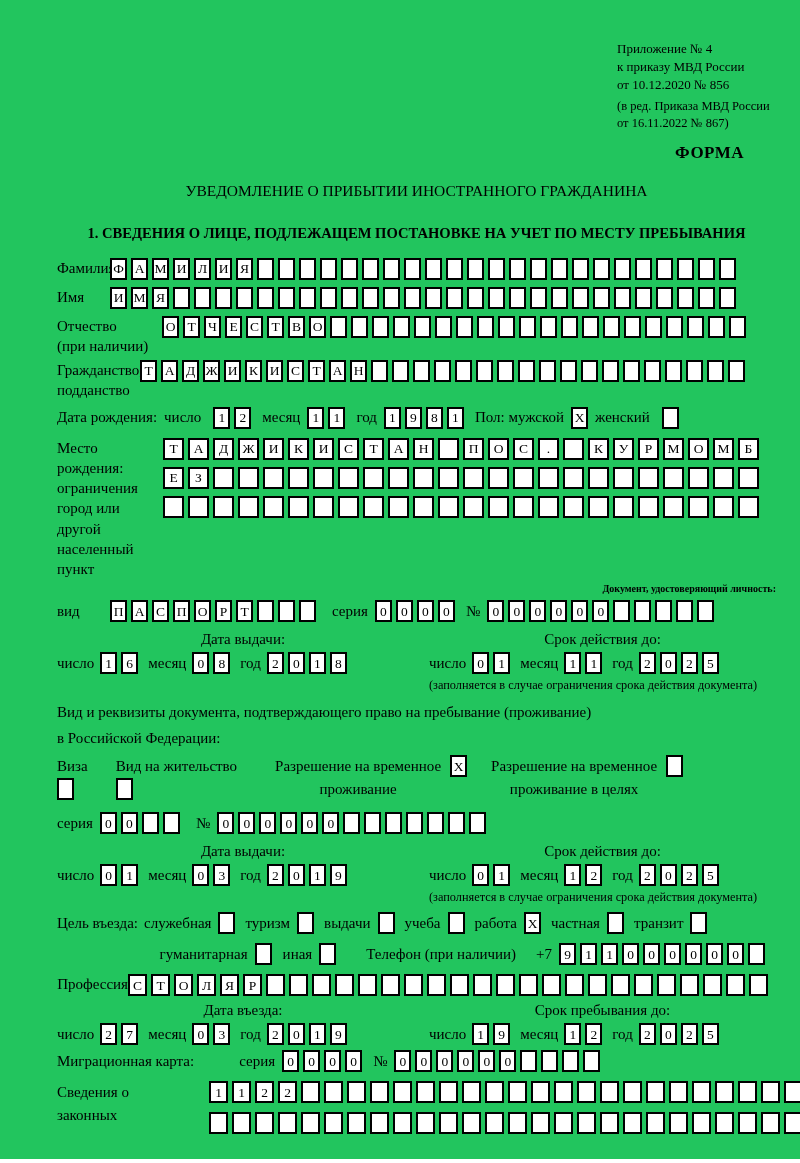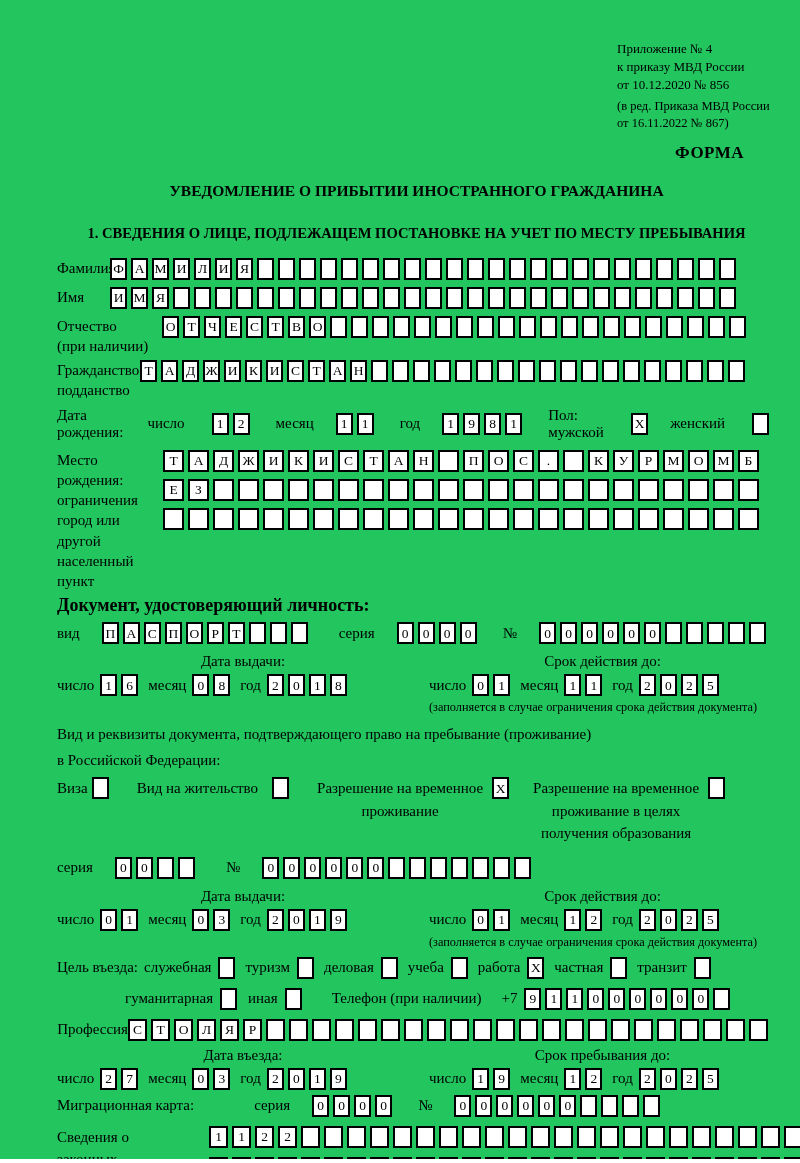--- a/index.html
+++ b/index.html
@@ -7,62 +7,62 @@
     width:800px;height:1159px;box-sizing:border-box;
     padding:40px 24px 10px 57px;background:#22c55e;color:#000;
     font-family:"Liberation Serif","DejaVu Serif",serif;font-size:15px;
     overflow:hidden;position:relative;
   }
   
   .top-right{margin-left:560px;width:190px;font-size:13px;line-height:1.4;text-align:left;}
   .top-right .small{font-size:12.5px;margin-top:3px;line-height:1.4;}
   .forma{text-align:right;padding-right:32px;font-weight:bold;font-size:17px;margin-top:10px;letter-spacing:.5px;}
   
-  .title{ text-align:center;font-weight:bold;font-size:15.5px;line-height:1.55;margin-top:16px;}
+  .title{ text-align:center;font-weight:normal;font-size:15.5px;line-height:1.55;margin-top:16px;}
   .blank-line{display:inline-block;width:72px;border-bottom:2.5px solid #3a3a3a;height:14px;margin-left:14px;vertical-align:baseline;}
   .sec-heading{text-align:center;font-weight:bold;font-size:14.6px;margin-top:22px;margin-bottom:16px;white-space:nowrap;}
   
   .cell{
     display:inline-flex;align-items:center;justify-content:center;box-sizing:border-box;
     width:17px;height:22px;border:2px solid #000;margin-right:4px;flex:none;
     font-size:13.5px;line-height:1;background:#fff;
   }
   .cells{display:flex;flex-wrap:nowrap;}
   .cells.wide .cell{width:21px;}
   .cells.med  .cell{width:19px;}
   .cb{font-weight:normal;}
   
   .row{display:flex;align-items:flex-start;margin-bottom:7px;}
   .lbl{flex:none;line-height:1.35;}
   .w53{width:53px;} .w105{width:105px;} .w83{width:83px;} .w106{width:106px;} .w71{width:71px;text-align:right;}
-  .inline-row{display:flex;align-items:center;margin-bottom:9px;gap:15px;}
+  .inline-row{display:flex;align-items:center;margin-bottom:9px;}
   .inline-row>*{margin-right:7px;}
   .gap12{margin-right:12px !important;}
   .col .cells{margin-bottom:7px;}
-  .doc-heading{text-align:left;font-weight:bold;font-size:18px;margin:2px 0 6px 0;}
+  .doc-heading{text-align:right;font-weight:bold;font-size:10px;margin:2px 0 6px 0;}
   
   .dates{display:flex;margin-bottom:7px;}
   .dg-left{width:372px;flex:none;}
   .dg-right{flex:1;}
   .dg-head{text-align:center;margin-bottom:4px;}
   .dg-line{display:flex;align-items:center;}
   .dg-line>*{margin-right:6px;}
   .dg-note{font-size:12.3px;text-align:left;margin-top:4px;white-space:nowrap;}
   
   .intro{line-height:1.7;margin-bottom:4px;}
   .visa-row{display:flex;align-items:flex-start;margin-bottom:12px;margin-top:4px;}
   .opt{display:flex;align-items:flex-start;}
   .optlbl{margin-right:9px;line-height:1.5;}
   .optlbl.c{text-align:center;}
-  .mr24{margin-right:24px;} .mr20{margin-right:20px;}
+  .mr24{margin-right:24px;flex-direction:column;} .mr20{margin-right:20px;}
   .goal-row{display:flex;align-items:center;margin-bottom:9px;}
   .goal-row>*{margin-right:6px;}
   .pair{display:flex;align-items:center;}
   .pair .cell{margin-left:7px;}
-  .phone-row{display:flex;align-items:center;margin-bottom:9px;padding-left:68px;}
+  .phone-row{display:flex;align-items:center;margin-bottom:9px;padding-left:68px;justify-content:flex-end;}
   .phone-row>*{margin-right:7px;}
   
   .sved{display:flex;margin-top:2px;}
   .sved-lbl{width:152px;flex:none;line-height:1.5;}
 </style>
 </head>
 <body>
 
 <div class="page">
 
@@ -450,21 +450,20 @@
       <div class="optlbl c">
         <div>Разрешение на временное</div>
         <div>проживание</div>
       </div>
       <span class="cell cb">X</span>
     </div>
     <div class="opt">
       <div class="optlbl c">
         <div>Разрешение на временное</div>
         <div>проживание в целях</div>
-        <div>получения образования</div>
       </div>
       <span class="cell cb"></span>
     </div>
   </div>
 
   <div class="inline-row">
     <span>серия</span>
     <span class="cells gap12">
         <span class="cell">0</span>
         <span class="cell">0</span>
@@ -541,21 +540,21 @@
     <span>Цель въезда:</span>
     <span class="pair">
       <span>служебная</span>
       <span class="cell cb"></span>
     </span>
     <span class="pair">
       <span>туризм</span>
       <span class="cell cb"></span>
     </span>
     <span class="pair">
-      <span>деловая</span>
+      <span>выдачи</span>
       <span class="cell cb"></span>
     </span>
     <span class="pair">
       <span>учеба</span>
       <span class="cell cb"></span>
     </span>
     <span class="pair">
       <span>работа</span>
       <span class="cell cb">X</span>
     </span>

